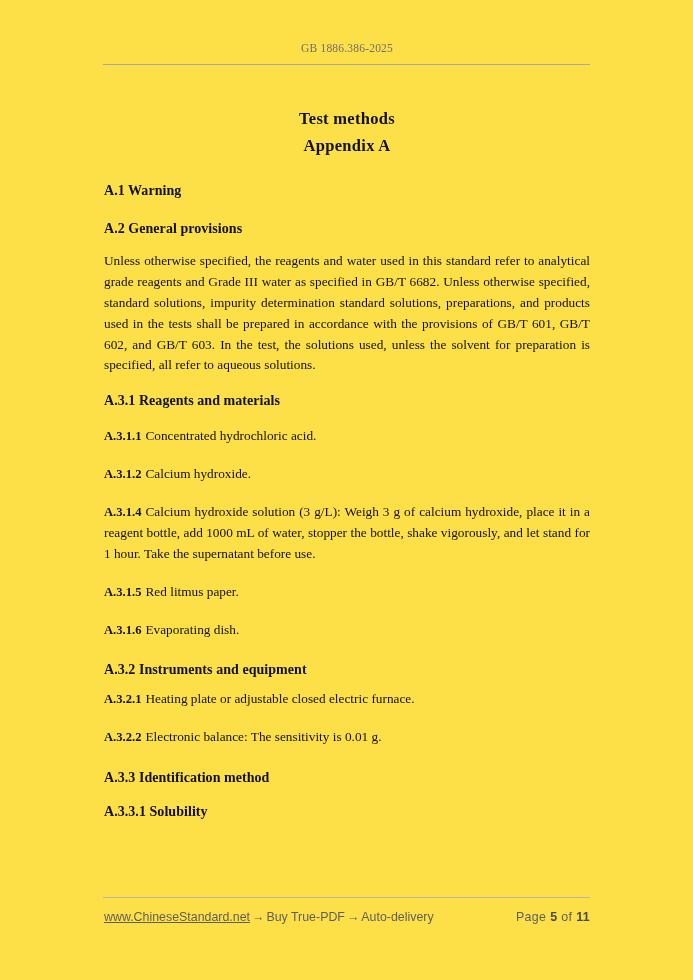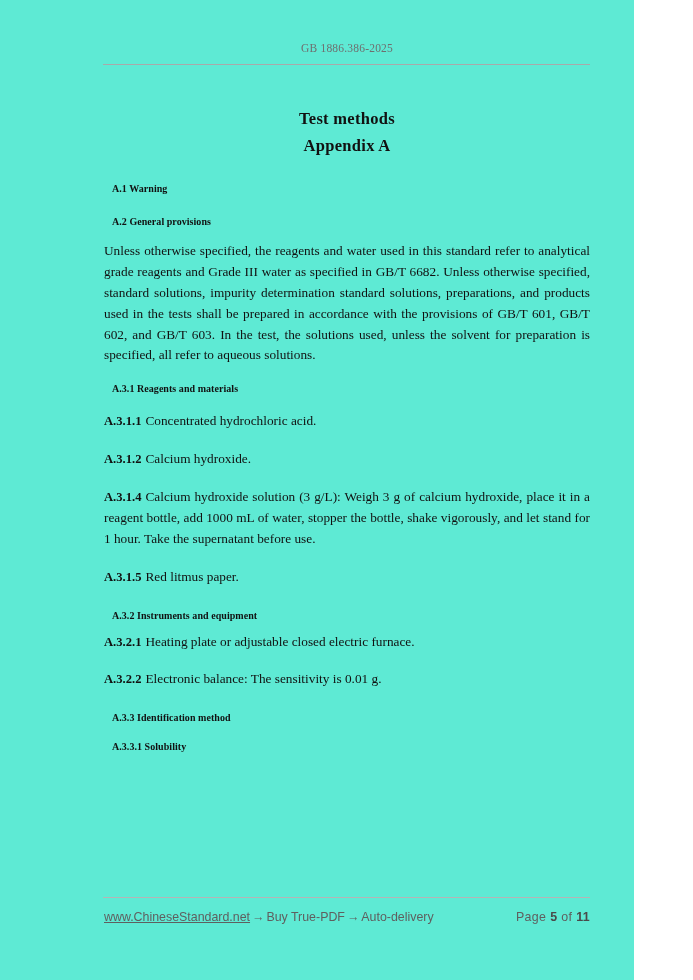--- a/index.html
+++ b/index.html
@@ -2,23 +2,23 @@
 <html><head>
 <meta charset="utf-8">
 <style>
   html, body {
     margin: 0;
     padding: 0;
     background: #ffffff;
   }
   .page {
     position: relative;
-    width: 634px;
+    width: 693px;
     height: 980px;
-    background: #5eead4;
+    background: #fde047;
     overflow: hidden;
     font-family: "Liberation Serif", "DejaVu Serif", serif;
     color: #111111;
   }
 
   
   .header {
     position: absolute;
     left: 104px;
     top: 38px;
@@ -54,22 +54,22 @@
     font-size: 16.5px;
     letter-spacing: 0.3px;
     margin: 0;
     padding: 0;
   }
   .doc-title.first { margin-top: 7px; }
   .doc-title.second { margin-top: 21px; }
 
   .sec-heading {
     font-weight: bold;
-    font-size: 10px;
-    margin: 8px;
+    font-size: 14px;
+    margin: 0;
     padding: 0;
     letter-spacing: 0.05px;
   }
 
   .para {
     font-size: 13.3px;
     line-height: 1.57;
     text-align: justify;
     text-justify: inter-word;
     margin: 0;
@@ -153,20 +153,23 @@
 
 
     <div class="para gap-pp">
       <span class="lbl">A.3.1.4</span><span class="sp"></span><span>Calcium hydroxide solution (3 g/L): Weigh 3 g of calcium hydroxide, place it in a reagent bottle, add 1000 mL of water, stopper the bottle, shake vigorously, and let stand for 1 hour. Take the supernatant before use.</span>
     </div>
 
     <div class="para gap-pp">
       <span class="lbl">A.3.1.5</span><span class="sp"></span><span>Red litmus paper.</span>
     </div>
 
+    <div class="para gap-pp">
+      <span class="lbl">A.3.1.6</span><span class="sp"></span><span>Evaporating dish.</span>
+    </div>
 
     <div class="sec-heading gap-hd">A.3.2 Instruments and equipment</div>
 
     <div class="para" style="margin-top:11px;">
       <span class="lbl">A.3.2.1</span><span class="sp"></span><span>Heating plate or adjustable closed electric furnace.</span>
     </div>
 
     <div class="para gap-pp">
       <span class="lbl">A.3.2.2</span><span class="sp"></span><span>Electronic balance: The sensitivity is 0.01 g.</span>
     </div>

